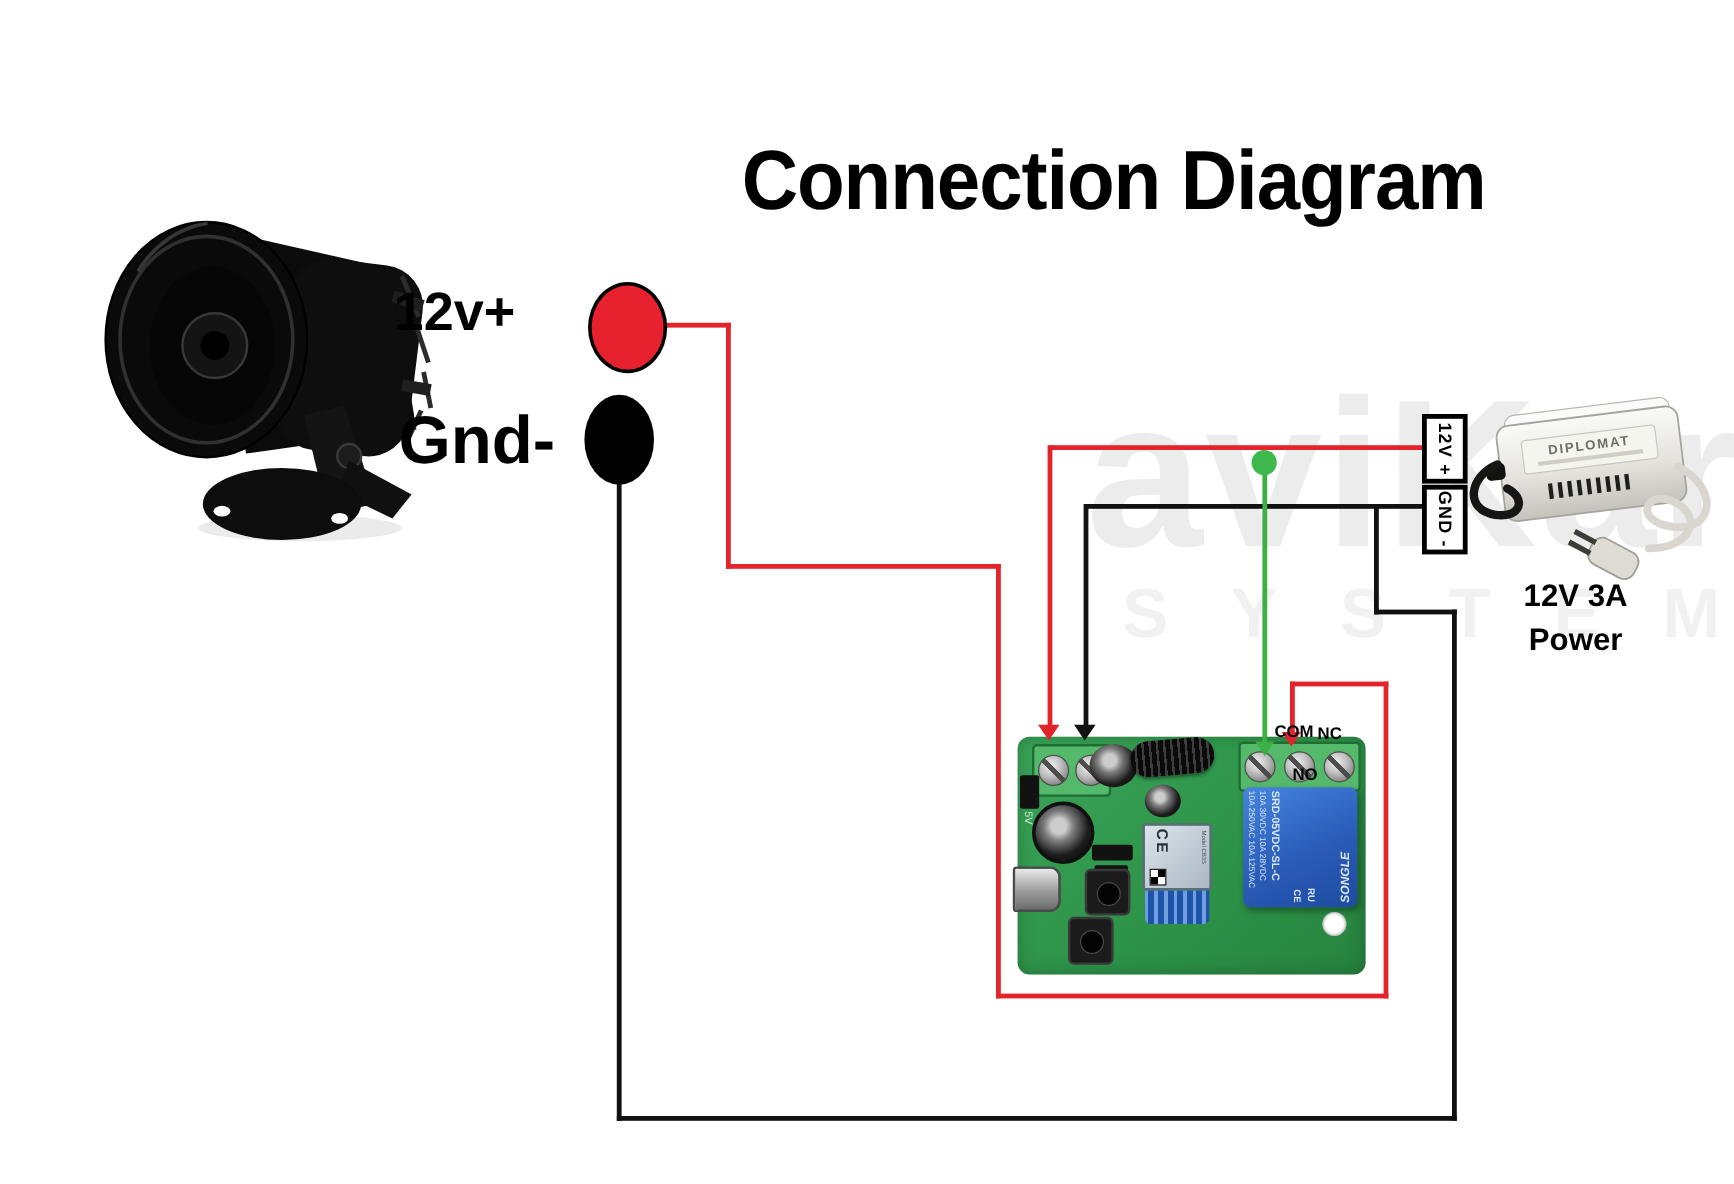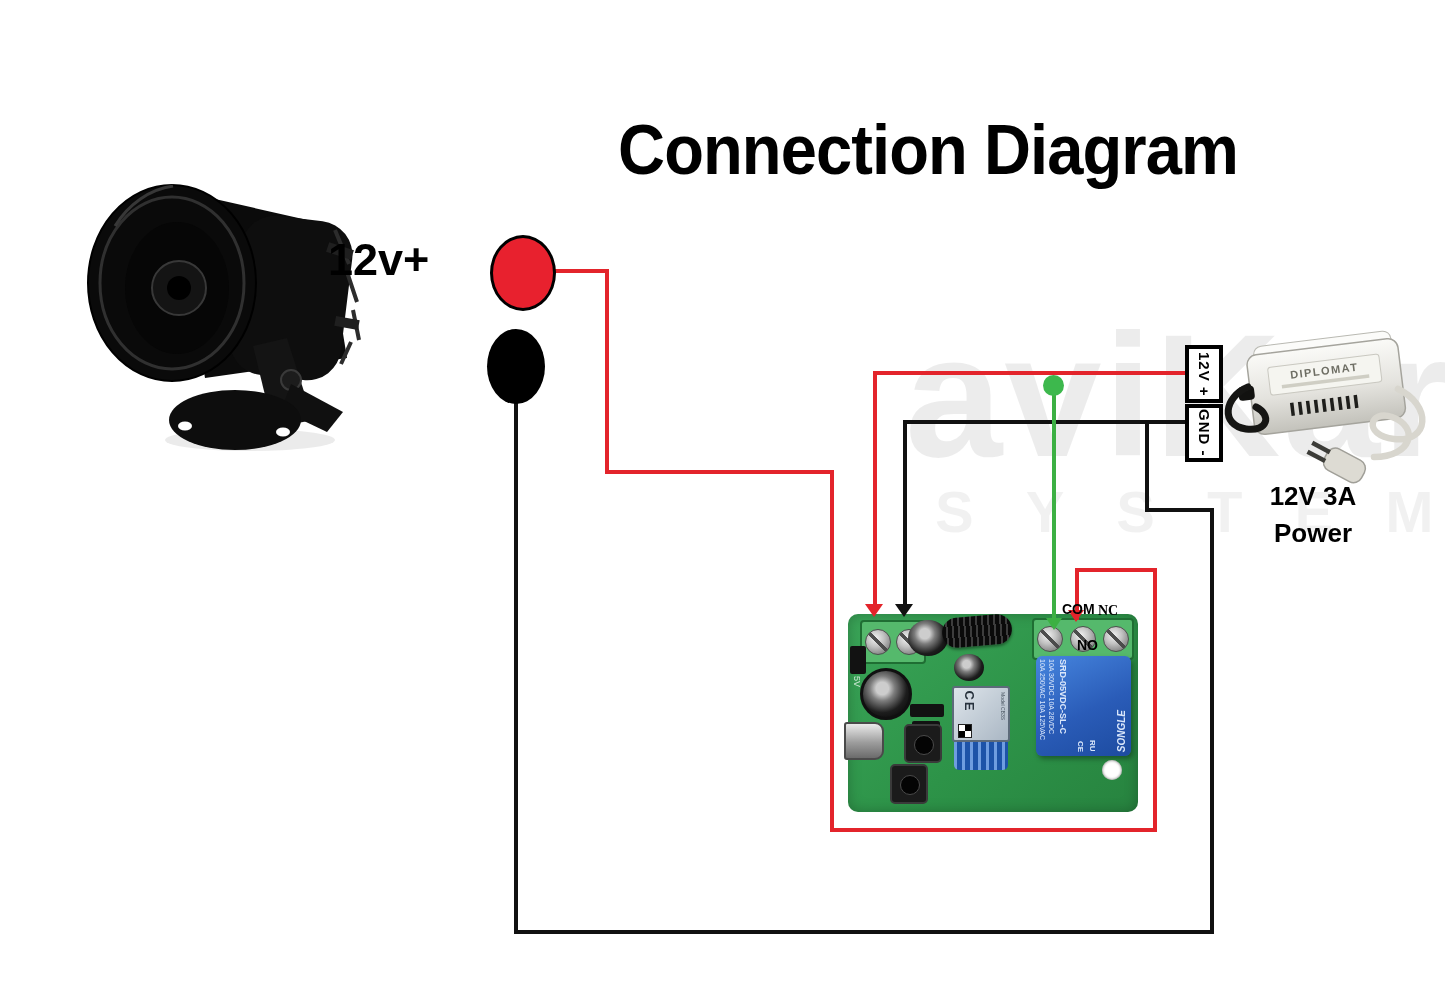--- a/index.html
+++ b/index.html
@@ -107,20 +107,21 @@
     <path d="M30 58 A 84 98 0 0 1 88 18" stroke="#4a4a4a" stroke-width="3" fill="none" opacity=".7"></path>
     <polygon points="168,178 202,170 228,252 188,260" fill="#141414"></polygon>
     <circle cx="206" cy="212" r="10" fill="#1c1c1c" stroke="#3a3a3a" stroke-width="2"></circle>
     <polygon points="206,216 258,244 242,264 196,242" fill="#101010"></polygon>
     <ellipse cx="150" cy="252" rx="66" ry="30" fill="#0d0d0d"></ellipse>
     <ellipse cx="100" cy="258" rx="7" ry="4.5" fill="#fff"></ellipse>
     <ellipse cx="198" cy="264" rx="7" ry="4.5" fill="#fff"></ellipse>
   </svg>
 
   <div class="abs lbl-pos">12v+</div>
+  <div class="abs lbl-neg">Gnd-</div>
   <div class="abs dot-red"></div>
   <div class="abs dot-black"></div>
 
   <div class="wire w-red" style="left:551px;top:269px;width:58px;height:4px;"></div>
   <div class="wire w-red" style="left:605px;top:269px;width:4px;height:205px;"></div>
   <div class="wire w-red" style="left:605px;top:470px;width:229px;height:4px;"></div>
   <div class="wire w-red" style="left:830px;top:470px;width:4px;height:362px;"></div>
   <div class="wire w-red" style="left:830px;top:828px;width:327px;height:4px;"></div>
   <div class="wire w-red" style="left:1153px;top:568px;width:4px;height:264px;"></div>
   <div class="wire w-red" style="left:1075px;top:568px;width:82px;height:4px;"></div>
@@ -140,21 +141,21 @@
   <div class="wire w-black" style="left:1210px;top:508px;width:4px;height:426px;"></div>
   <div class="wire w-black" style="left:514px;top:930px;width:700px;height:4px;"></div>
   <div class="wire w-black" style="left:514px;top:400px;width:4px;height:534px;"></div>
 
   <div class="wire w-green" style="left:1052px;top:384px;width:4px;height:240px;"></div>
   <div class="abs g-dot"></div>
   <div class="arrow ar-green" style="left:1046px;top:618px;"></div>
 
   <div class="abs pin-lbl" style="left:1062px;top:601px;">COM</div>
   <div class="abs pin-lbl" style="left:1077px;top:637px;">NO</div>
-  <div class="abs pin-lbl" style="left:1098px;top:603px;font-family:Liberation Serif, serif;">NC</div>
+  <div class="abs pin-lbl" style="left:1098px;top:603px;">NC</div>
 
   <div class="abs board">
     <div class="abs pcb"></div>
     <div class="abs pcb-5v">5V</div>
     <div class="abs term" style="left:14px;top:10px;width:62px;height:40px;">
       <span class="screw"></span>
       <span class="screw"></span>
     </div>
     <div class="abs cap" style="left:62px;top:10px;width:40px;height:36px;"></div>
     <div class="abs antenna"></div>

